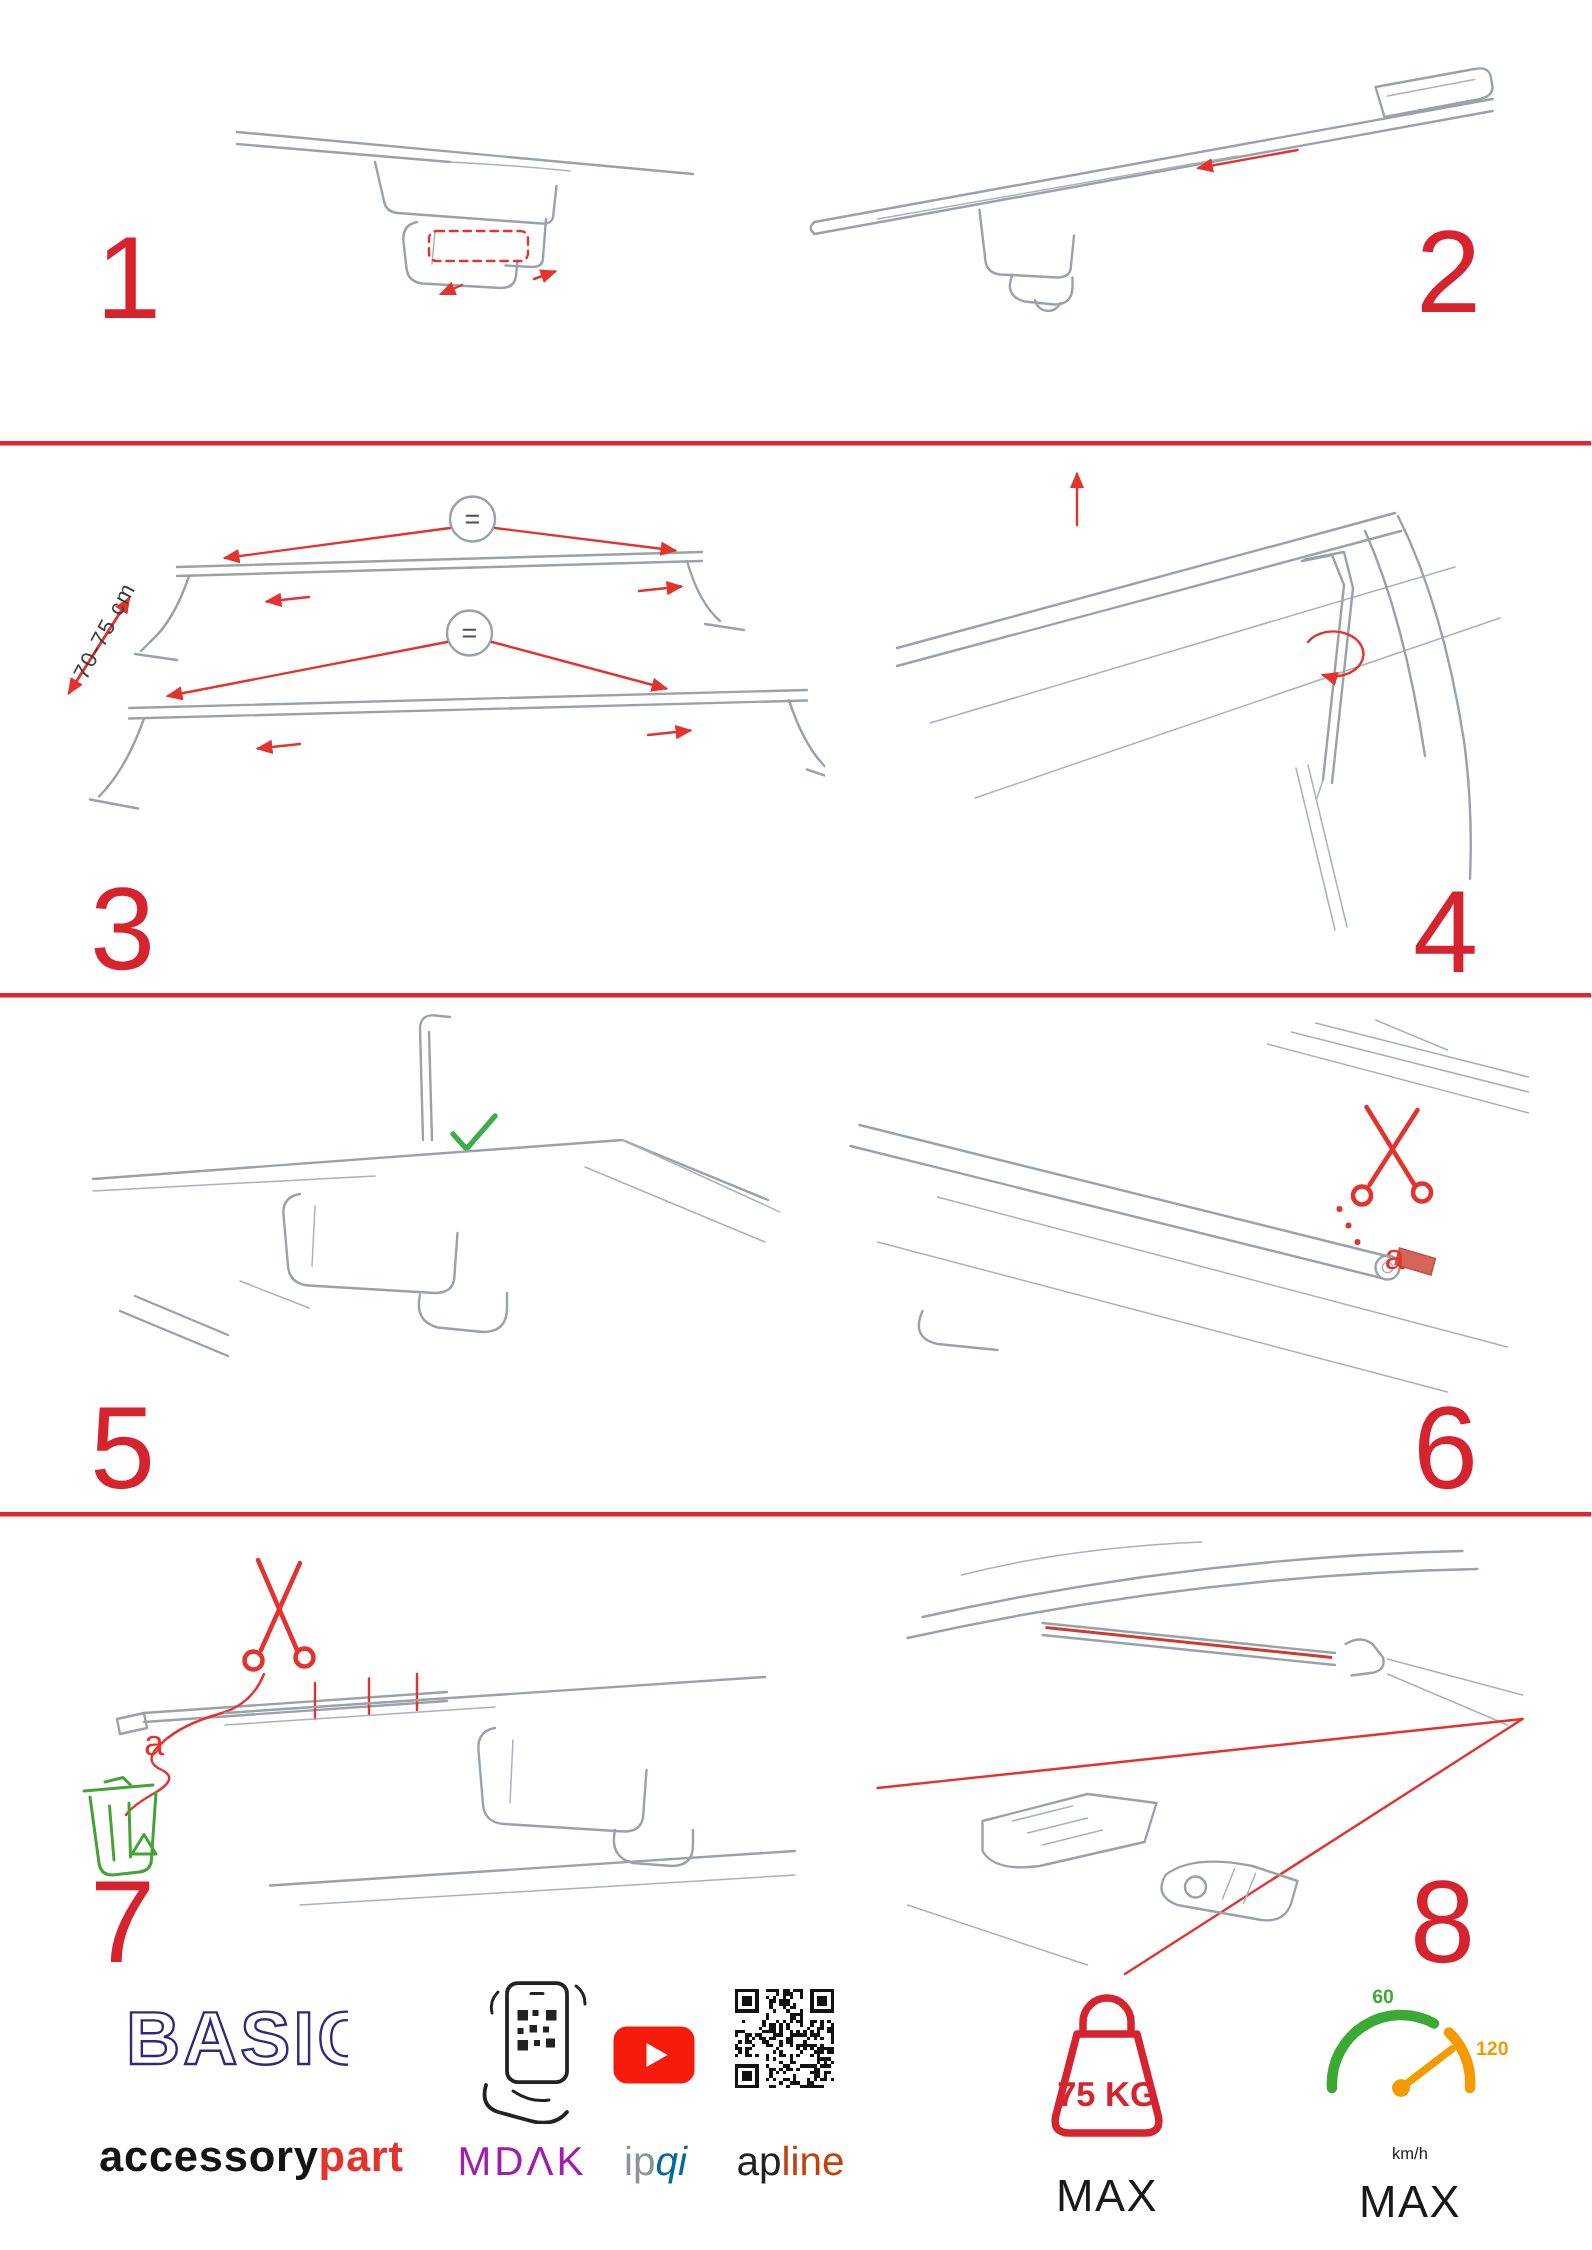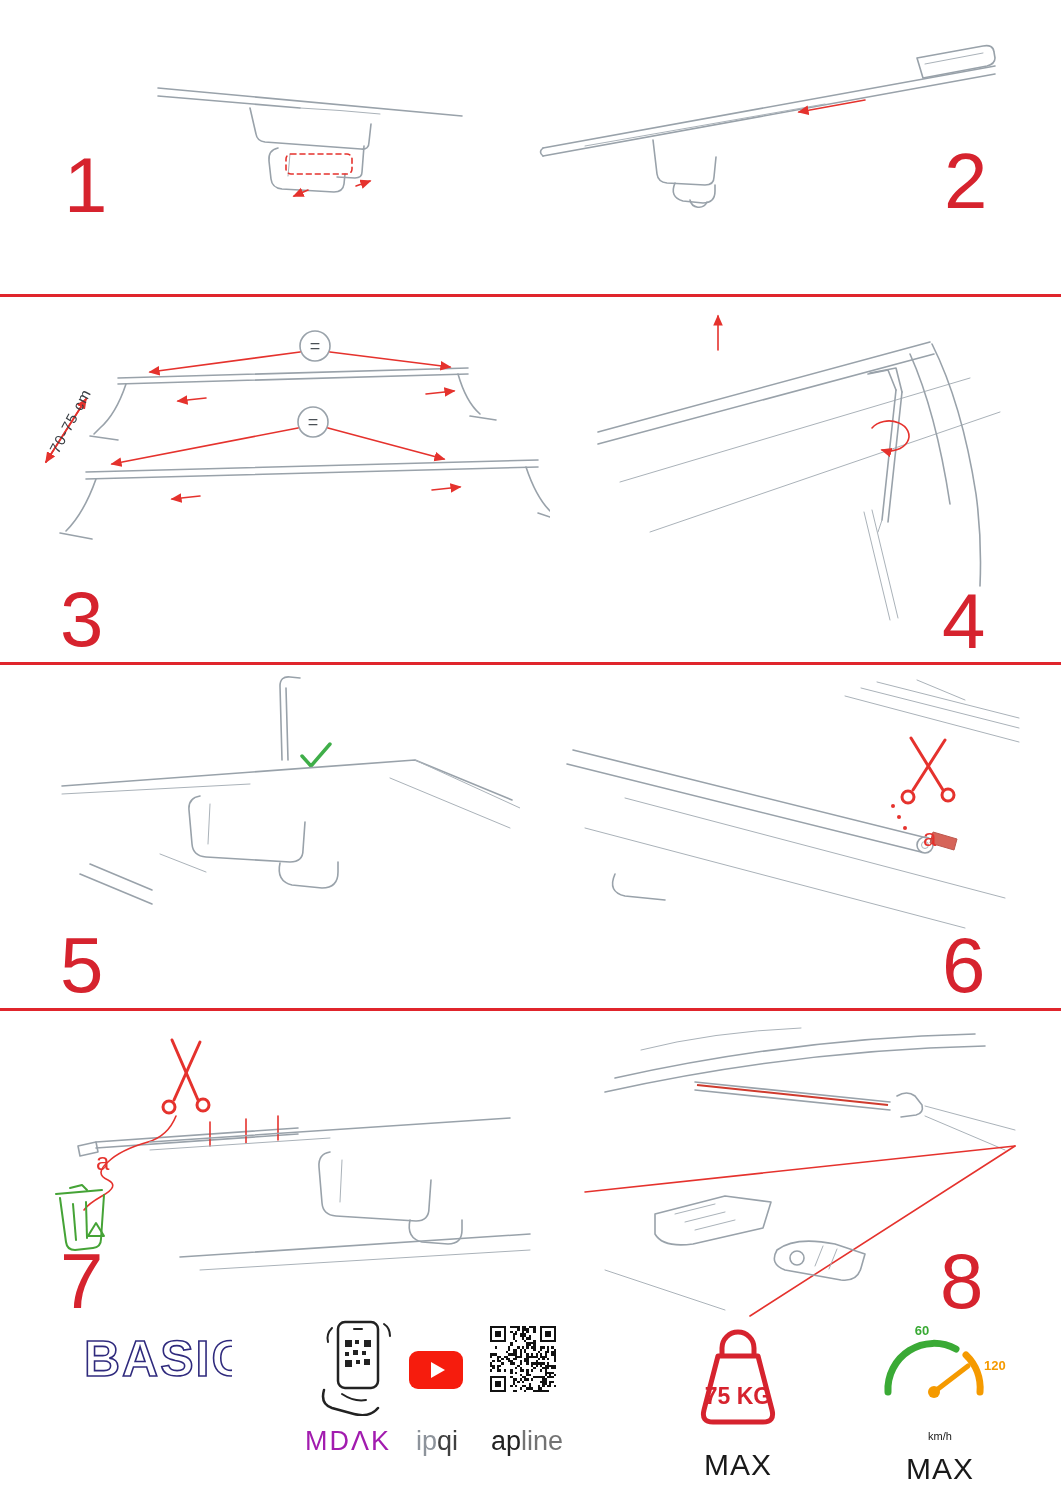--- a/index.html
+++ b/index.html
@@ -23,24 +23,24 @@
   .eq-txt { font-size:18px; fill:#4a5056; font-family:"Liberation Sans", sans-serif; }
 
   
   .brand-basic { position:absolute; left:82px; top:1330px; }
   .brand-sub { position:absolute; left:66px; top:1422px; font-size:29px; font-weight:bold; letter-spacing:.5px; color:#141414; white-space:nowrap; }
   .brand-sub .red-part { color:#e5322d; }
   .scan-icon { position:absolute; left:312px; top:1318px; }
   .brand-mdak { position:absolute; left:300px; top:1426px; width:96px; text-align:center; font-size:27px; letter-spacing:2px; color:#a21caf; font-weight:500; }
   .yt-icon { position:absolute; left:408px; top:1350px; }
   .brand-ipqi { position:absolute; left:406px; top:1426px; width:62px; text-align:center; font-size:27px; font-weight:500; color:#8d939b; }
-  .brand-ipqi .red-part { color:#404040; }
+  .brand-ipqi .red-part { color:#0369a1;font-style:italic; }
   .qr-icon { position:absolute; left:490px; top:1326px; }
   .brand-apline { position:absolute; left:484px; top:1426px; width:86px; text-align:center; font-size:27px; font-weight:500; color:#222; }
-  .brand-apline .red-part { color:#737373;margin-top:30px; }
+  .brand-apline .red-part { color:#c2410c;margin-top:30px; }
   .weight-icon { position:absolute; left:682px; top:1318px; }
   .weight-max { position:absolute; left:682px; top:1448px; width:112px; text-align:center; font-size:30px; color:#191919; letter-spacing:1px; }
   .gauge-icon { position:absolute; left:870px; top:1322px; }
   .gauge-unit { position:absolute; left:870px; top:1430px; width:140px; text-align:center; font-size:11px; color:#191919; }
   .gauge-max  { position:absolute; left:870px; top:1452px; width:140px; text-align:center; font-size:30px; color:#191919; letter-spacing:1px; }
 </style>
 </head>
 <body>
 
 <div class="page">
@@ -266,20 +266,21 @@
     <circle cx="252" cy="240" r="7" class="sketch"></circle>
     <path class="sketchth" d="M278 228 l-8 20"></path>
     <path class="sketchth" d="M292 231 l-8 20"></path>
     <path class="sketchth" d="M60 252 L180 292"></path>
   </svg>
   <div class="step-number" style="left:940px; top:1242px;">8</div>
 
   <svg class="brand-basic" width="150" height="62" viewBox="0 0 150 62">
     <text x="2" y="46" font-size="50" font-weight="bold" letter-spacing="2" fill="none" stroke="#2f2a7d" stroke-width="1.6" font-family="Liberation Sans, sans-serif">BASIC</text>
   </svg>
+  <div class="brand-sub"><span>accessory</span><span class="red-part">part</span></div>
 
   <svg class="scan-icon" width="84" height="98" viewBox="0 0 84 98">
     <rect x="26" y="4" width="40" height="66" rx="7" fill="#fff" stroke="#222" stroke-width="2.5"></rect>
     <path d="M42 11 l8 0" stroke="#222" stroke-width="2" stroke-linecap="round" fill="none"></path>
     <g fill="#222">
       <rect x="33" y="22" width="7" height="7"></rect>
         <rect x="43" y="22" width="4" height="4"></rect>
       <rect x="52" y="22" width="7" height="7"></rect>
         <rect x="33" y="34" width="4" height="4"></rect>
       <rect x="41" y="32" width="5" height="5"></rect>

